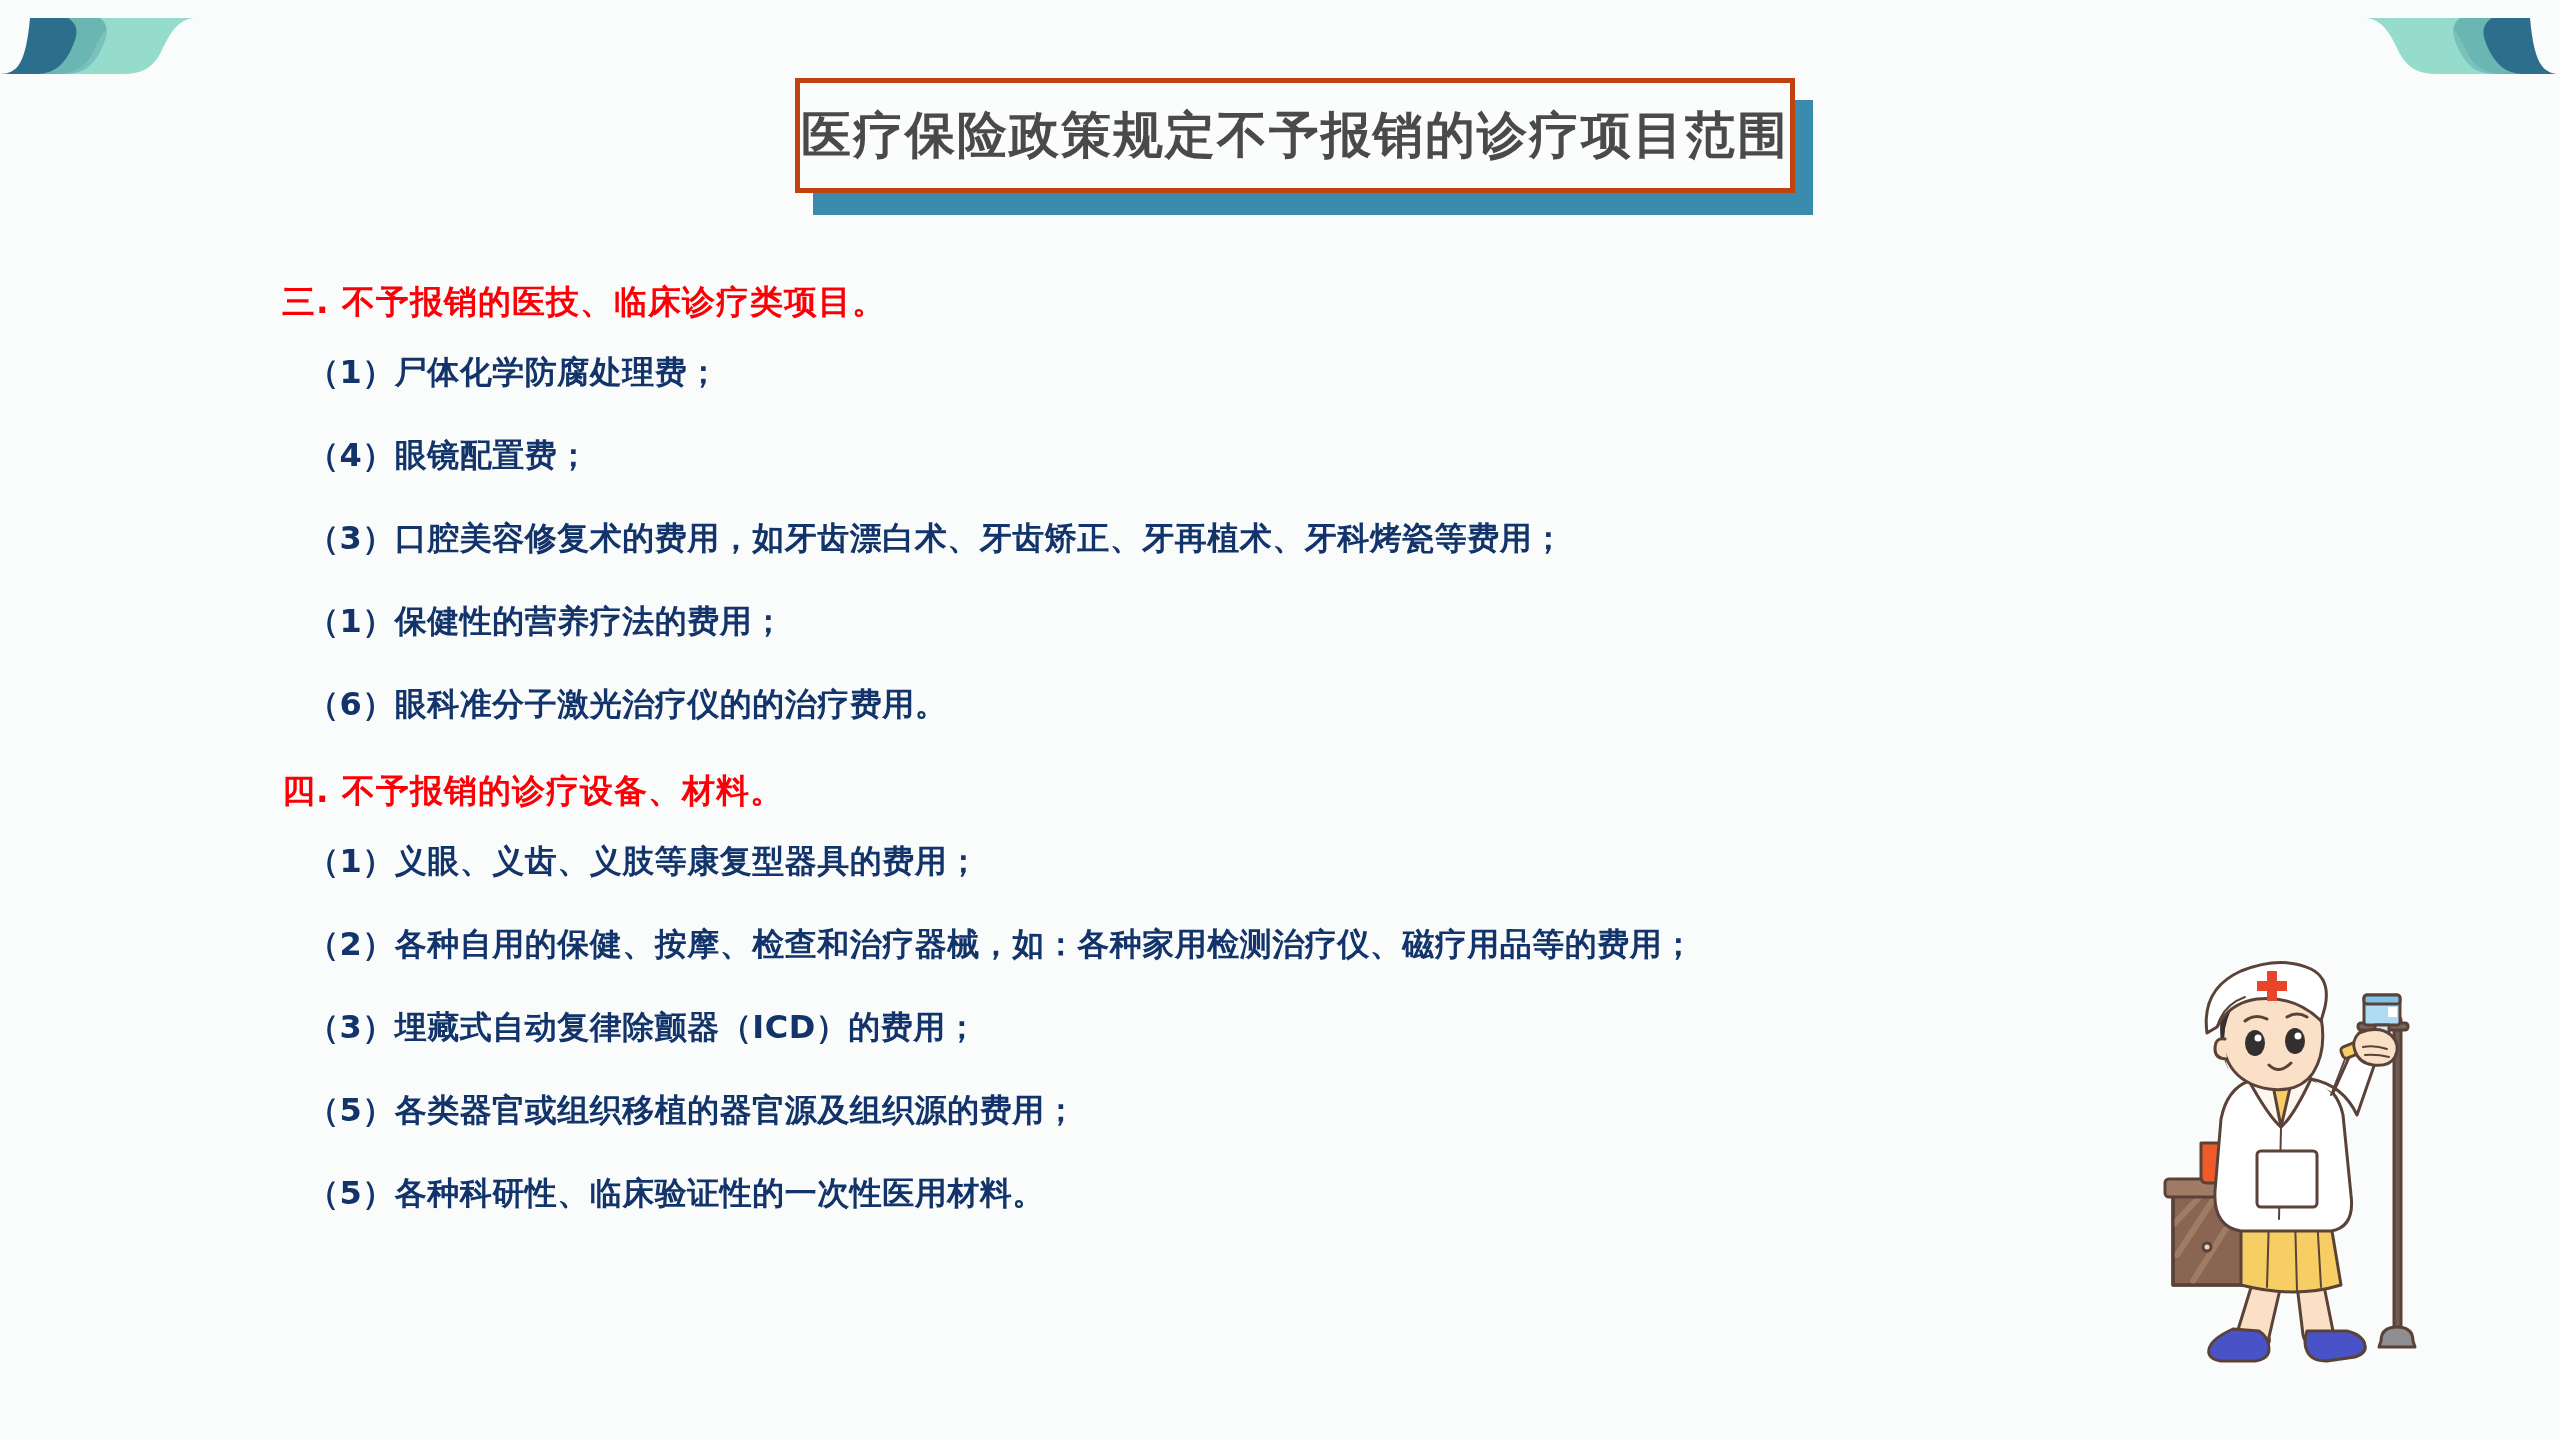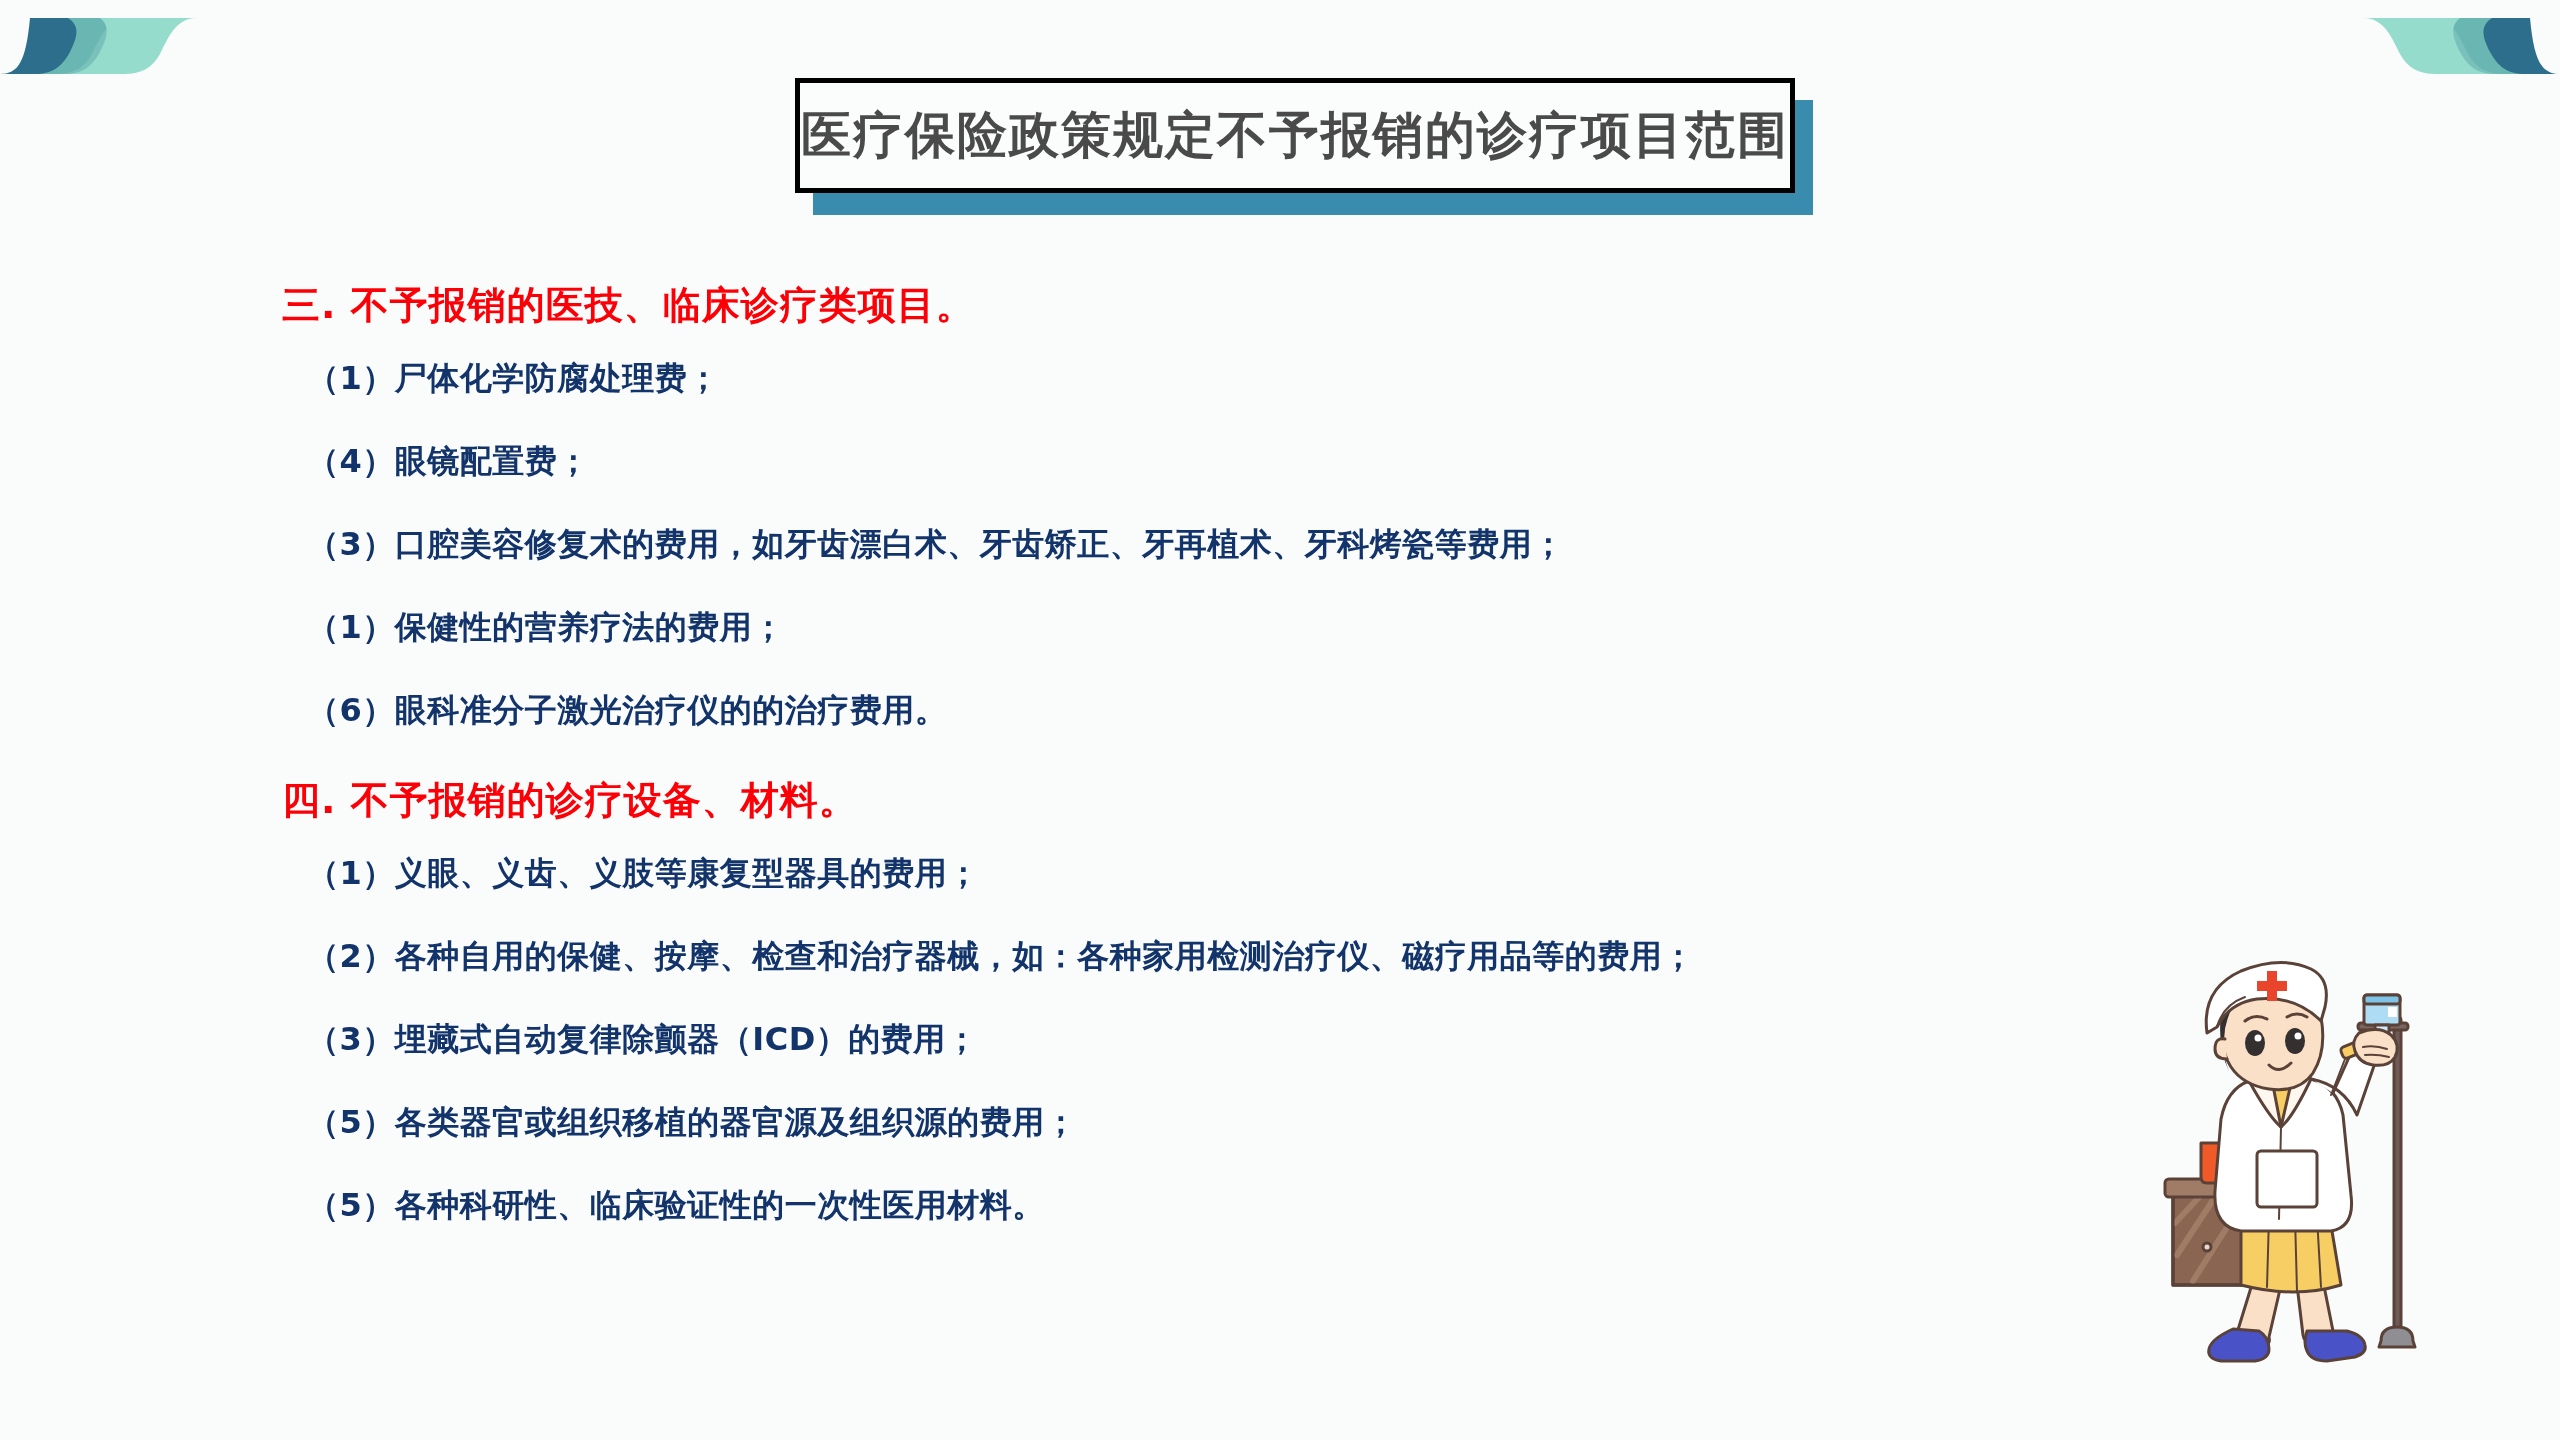--- a/index.html
+++ b/index.html
@@ -47,21 +47,21 @@
     height: 115px;
     background: #3A8CAE;
   }
   .title-box {
     position: absolute;
     left: 0;
     top: 0;
     width: 1000px;
     height: 115px;
     background: #FBFDFC;
-    border: 5px solid #000000;
+    border: 5px solid #c2410c;
     box-sizing: border-box;
     display: flex;
     align-items: center;
     justify-content: center;
   }
   .title-text {
     font-size: 50px;
     font-weight: bold;
     color: #4A4A4A;
     letter-spacing: 2px;
@@ -71,21 +71,21 @@
 
   
   .content {
     position: absolute;
     left: 282px;
     top: 280px;
     width: 1900px;
   }
   .section-heading {
     color: #FB0007;
-    font-size: 38px;
+    font-size: 33px;
     font-weight: bold;
     letter-spacing: 1px;
     margin: 0 0 26px 0;
     white-space: nowrap;
     font-family: "DejaVu Sans", "Liberation Sans", sans-serif;
   }
   .section-heading.second {
     margin-top: 42px;
   }
   .bullet-list {

